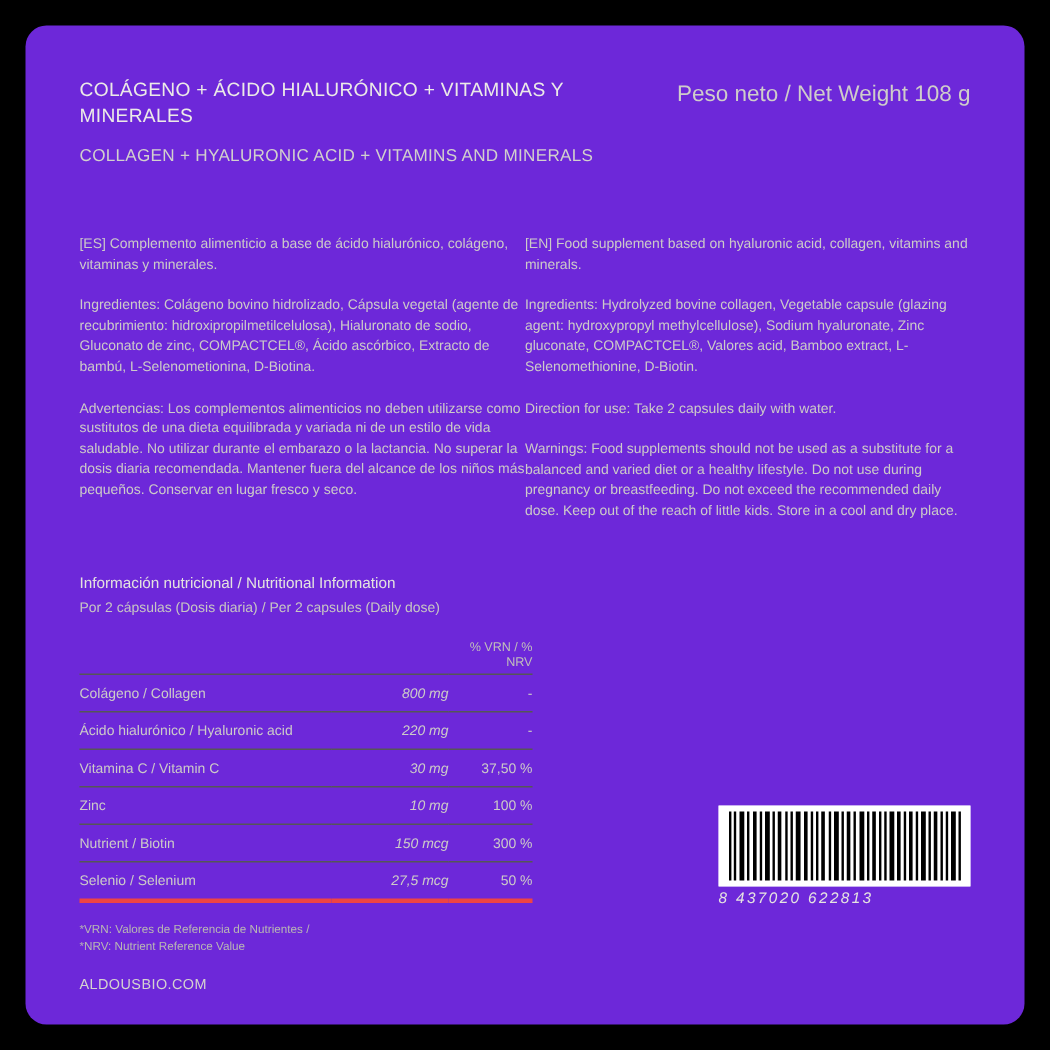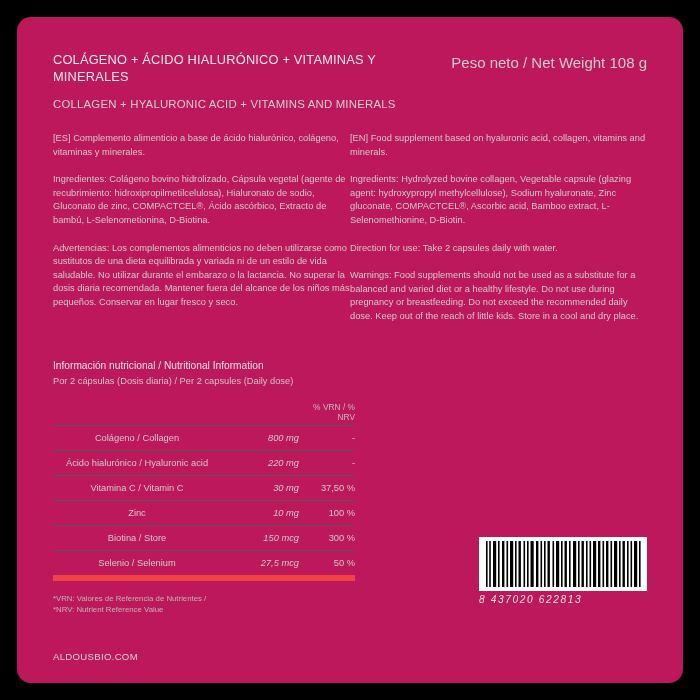--- a/index.html
+++ b/index.html
@@ -12,21 +12,21 @@
     height: 700px;
     font-family: "Liberation Sans", sans-serif;
     overflow: hidden;
   }
   .label {
     position: absolute;
     left: 17px;
     top: 17px;
     width: 666px;
     height: 666px;
-    background: #be185d;
+    background: #6d28d9;
     border-radius: 14px;
     box-sizing: border-box;
     padding: 34px 36px 0 36px;
     color: #d8d8d6;
   }
   .title-row {
     display: flex;
     justify-content: space-between;
     align-items: flex-start;
   }
@@ -47,21 +47,21 @@
     letter-spacing: 0.2px;
   }
   .netweight {
     font-size: 15px;
     color: #cfcdca;
     padding-top: 3px;
     white-space: nowrap;
   }
   .cols {
     display: flex;
-    margin-top: 20px;
+    margin-top: 44px;
   }
   .col {
     width: 300px;
   }
   .para {
     font-size: 9.3px;
     line-height: 13.6px;
     color: #cdcbc8;
     margin-bottom: 14px;
   }
@@ -96,24 +96,24 @@
     padding: 0 0 3px 0;
     border: none;
   }
   table.nutri-table th.spacer { }
   table.nutri-table td {
     padding: 6px 0 6px 0;
     border-top: 1px solid #565656;
     line-height: 12px;
   }
   table.nutri-table tr:last-child td {
-    border-bottom: 6px solid #ef4444;
+    border-bottom: 3px solid #ef4444;
     margin-top: 32px;
   }
-  td.c-name { width: 168px; padding-left: 8px; text-align: center; }
+  td.c-name { width: 168px; padding-left: 8px; }
   td.c-amount { width: 78px; text-align: right; font-style: italic; }
   td.c-nrv { width: 56px; text-align: right; padding-right: 4px; }
   th.h-amount { width: 78px; }
   th.h-nrv { width: 56px; padding-right: 4px; }
 
   .footnote {
     margin-top: 12px;
     font-size: 7.8px;
     line-height: 11.5px;
     color: #b9b7b4;
@@ -174,21 +174,21 @@
   </div>
 
   <div class="cols">
     <div class="col">
       <div class="para">[ES] Complemento alimenticio a base de ácido hialurónico, colágeno, vitaminas y minerales.</div>
       <div class="para">Ingredientes: Colágeno bovino hidrolizado, Cápsula vegetal (agente de recubrimiento: hidroxipropilmetilcelulosa), Hialuronato de sodio, Gluconato de zinc, COMPACTCEL®, Ácido ascórbico, Extracto de bambú, L-Selenometionina, D-Biotina.</div>
       <div class="para">Advertencias: Los complementos alimenticios no deben utilizarse como sustitutos de una dieta equilibrada y variada ni de un estilo de vida saludable.  No utilizar durante el embarazo o la lactancia. No superar la dosis diaria recomendada. Mantener fuera del alcance de los niños más pequeños. Conservar en lugar fresco y seco.</div>
     </div>
     <div class="col">
       <div class="para">[EN] Food supplement based on hyaluronic acid, collagen, vitamins and minerals.</div>
-      <div class="para">Ingredients: Hydrolyzed bovine collagen, Vegetable capsule (glazing agent: hydroxypropyl methylcellulose), Sodium hyaluronate, Zinc gluconate, COMPACTCEL®, Ascorbic acid, Bamboo extract, L-Selenomethionine, D-Biotin.</div>
+      <div class="para">Ingredients: Hydrolyzed bovine collagen, Vegetable capsule (glazing agent: hydroxypropyl methylcellulose), Sodium hyaluronate, Zinc gluconate, COMPACTCEL®, Valores acid, Bamboo extract, L-Selenomethionine, D-Biotin.</div>
       <div class="para">Direction for use: Take 2 capsules daily with water.</div>
       <div class="para">Warnings: Food supplements should not be used as a substitute for a balanced and varied diet or a healthy lifestyle. Do not use during pregnancy or breastfeeding. Do not exceed the recommended daily dose. Keep out of the reach of little kids. Store in a cool and dry place.</div>
     </div>
   </div>
 
   <div class="nutri">
     <div class="nutri-title">Información nutricional / Nutritional Information</div>
     <div class="nutri-sub">Por 2 cápsulas (Dosis diaria)  / Per 2 capsules (Daily dose)</div>
 
     <table class="nutri-table">
@@ -214,21 +214,21 @@
           <td class="c-name">Vitamina C / Vitamin C</td>
           <td class="c-amount">30 mg</td>
           <td class="c-nrv">37,50 %</td>
         </tr>
         <tr>
           <td class="c-name">Zinc</td>
           <td class="c-amount">10 mg</td>
           <td class="c-nrv">100 %</td>
         </tr>
         <tr>
-          <td class="c-name">Biotina / Store</td>
+          <td class="c-name">Nutrient / Biotin</td>
           <td class="c-amount">150 mcg</td>
           <td class="c-nrv">300 %</td>
         </tr>
         <tr>
           <td class="c-name">Selenio / Selenium</td>
           <td class="c-amount">27,5 mcg</td>
           <td class="c-nrv">50 %</td>
         </tr>
       </tbody>
     </table>

